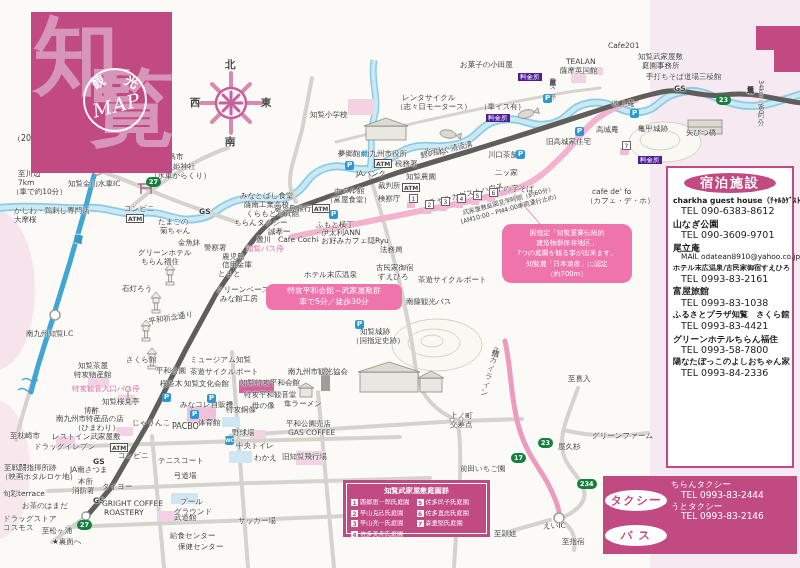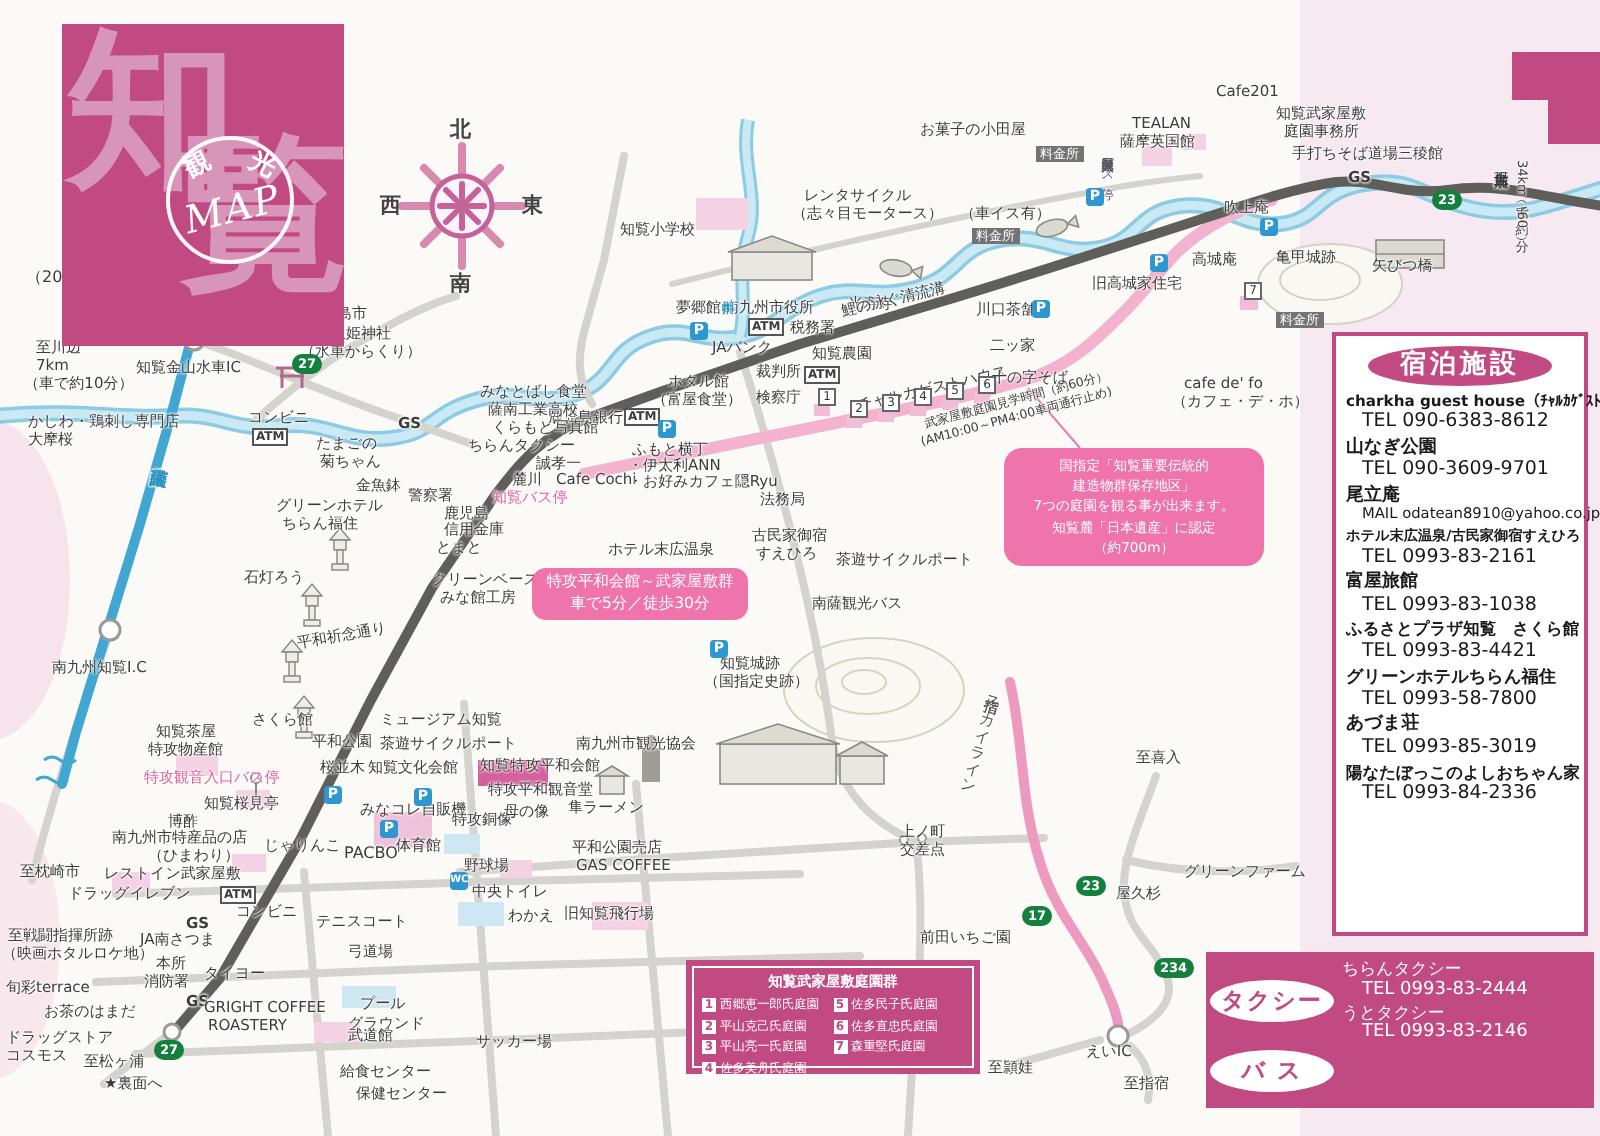--- a/index.html
+++ b/index.html
@@ -4,21 +4,21 @@
 <style>
   html,body{margin:0;padding:0;}
   body{font-family:"DejaVu Sans","Liberation Sans",sans-serif;}
   #stage{position:relative;width:800px;height:568px;background:#fcfaf6;overflow:hidden;}
   #map-svg{position:absolute;left:0;top:0;z-index:0;}
   #label-layer{position:absolute;left:0;top:0;width:800px;height:568px;z-index:2;}
   .lbl{position:absolute;font-size:7.5px;line-height:1.08;color:#3b3b3b;white-space:nowrap;
        text-shadow:0 0 1.5px #fff,0 0 1.5px #fff,0 0 1.5px #fff;transform-origin:left top;}
   .lbl.v{writing-mode:vertical-rl;}
   .lbl.atm{background:#fff;border:1px solid #555;padding:0 1px;font-size:6px;font-weight:bold;text-shadow:none;line-height:1.2;}
-  .lbl.toll{background:#737373;color:#fff;padding:0 2px;font-size:6.5px;text-shadow:none;line-height:1.3;}
+  .lbl.toll{background:#4c1d95;color:#fff;padding:0 2px;font-size:6.5px;text-shadow:none;line-height:1.3;}
   .route-badge{position:absolute;z-index:2;background:#15803d;color:#fff;font-size:6.5px;font-weight:bold;
        border-radius:5px;padding:0 3px;height:10px;line-height:10px;text-align:center;}
   .garden-badge{position:absolute;z-index:2;background:#fff;border:1px solid #666;color:#333;font-size:6px;
        width:7px;height:7px;line-height:7px;text-align:center;}
   .p-icon{position:absolute;z-index:2;background:#2f97cf;color:#fff;font-size:7px;font-weight:bold;
        width:9px;height:9px;line-height:9px;text-align:center;border-radius:2px;}
   .wc-icon{position:absolute;z-index:2;background:#2f97cf;color:#fff;font-size:5px;font-weight:bold;
        width:9px;height:9px;line-height:9px;text-align:center;border-radius:2px;}
 
   
@@ -63,21 +63,21 @@
   .legend-col{flex:1;}
   .legend-row{display:flex;align-items:center;gap:2px;margin-bottom:1.5px;}
   .legend-num{background:#fff;color:#c14a82;font-size:6px;font-weight:bold;width:7px;height:7px;
        line-height:7px;text-align:center;flex:0 0 7px;}
   .legend-name{font-size:6.2px;white-space:nowrap;}
 
   
   .callout{position:absolute;background:#ee74ab;color:#fff;z-index:3;text-align:center;box-sizing:border-box;}
   #callout-preservation{left:502px;top:224px;width:130px;border-radius:9px;padding:4px 2px;}
   #callout-preservation .co-line{font-size:6.8px;line-height:1.5;white-space:nowrap;}
-  #callout-peace{left:266px;top:284px;width:108px;border-radius:7px;padding:2px;}
+  #callout-peace{left:266px;top:284px;width:136px;border-radius:7px;padding:2px;}
   #callout-peace .co-line{font-size:7.8px;line-height:1.4;white-space:nowrap;}
 </style>
 </head>
 <body>
 
 <div id="stage">
 
   <svg id="map-svg" width="800" height="568" viewBox="0 0 800 568">
 
     <rect x="650" y="0" width="150" height="568" fill="#f7e9f1"></rect>
@@ -500,24 +500,20 @@
         </div>
         <div class="acc-item">
           <div class="acc-name" style="font-size: 8.2px;">ふるさとプラザ知覧　さくら館</div>
           <div class="acc-tel">TEL 0993-83-4421</div>
         </div>
         <div class="acc-item">
           <div class="acc-name" style="font-size: 8.6px;">グリーンホテルちらん福住</div>
           <div class="acc-tel">TEL 0993-58-7800</div>
         </div>
         <div class="acc-item">
-          <div class="acc-name">あづま荘</div>
-          <div class="acc-tel">TEL 0993-85-3019</div>
-        </div>
-        <div class="acc-item">
           <div class="acc-name" style="font-size: 8.2px;">陽なたぼっこのよしおちゃん家</div>
           <div class="acc-tel">TEL 0993-84-2336</div>
         </div>
       </div>
   </div>
 
   <div id="transport-box">
     <div class="t-row">
       <div class="t-oval">タクシー</div>
       <div id="taxi-entries">

